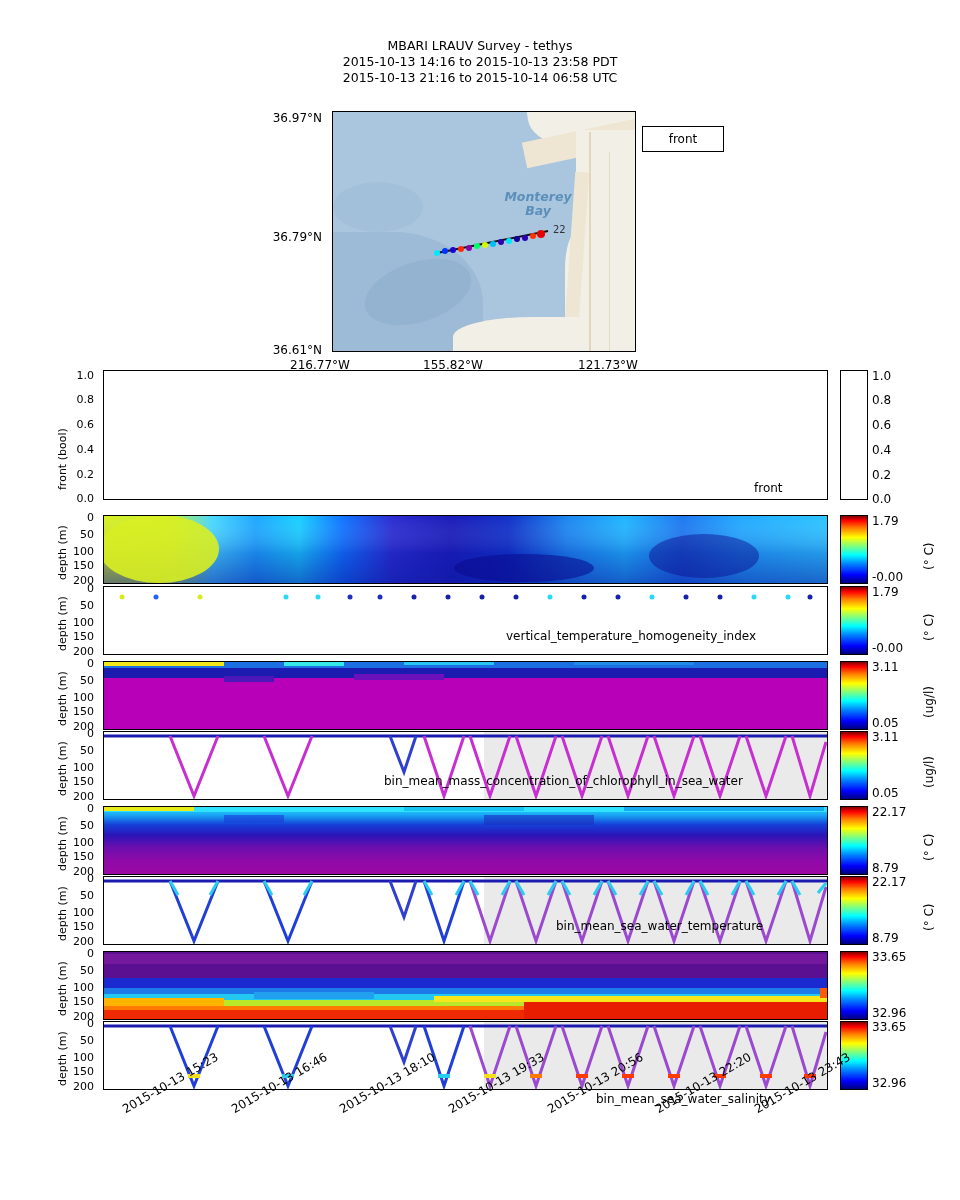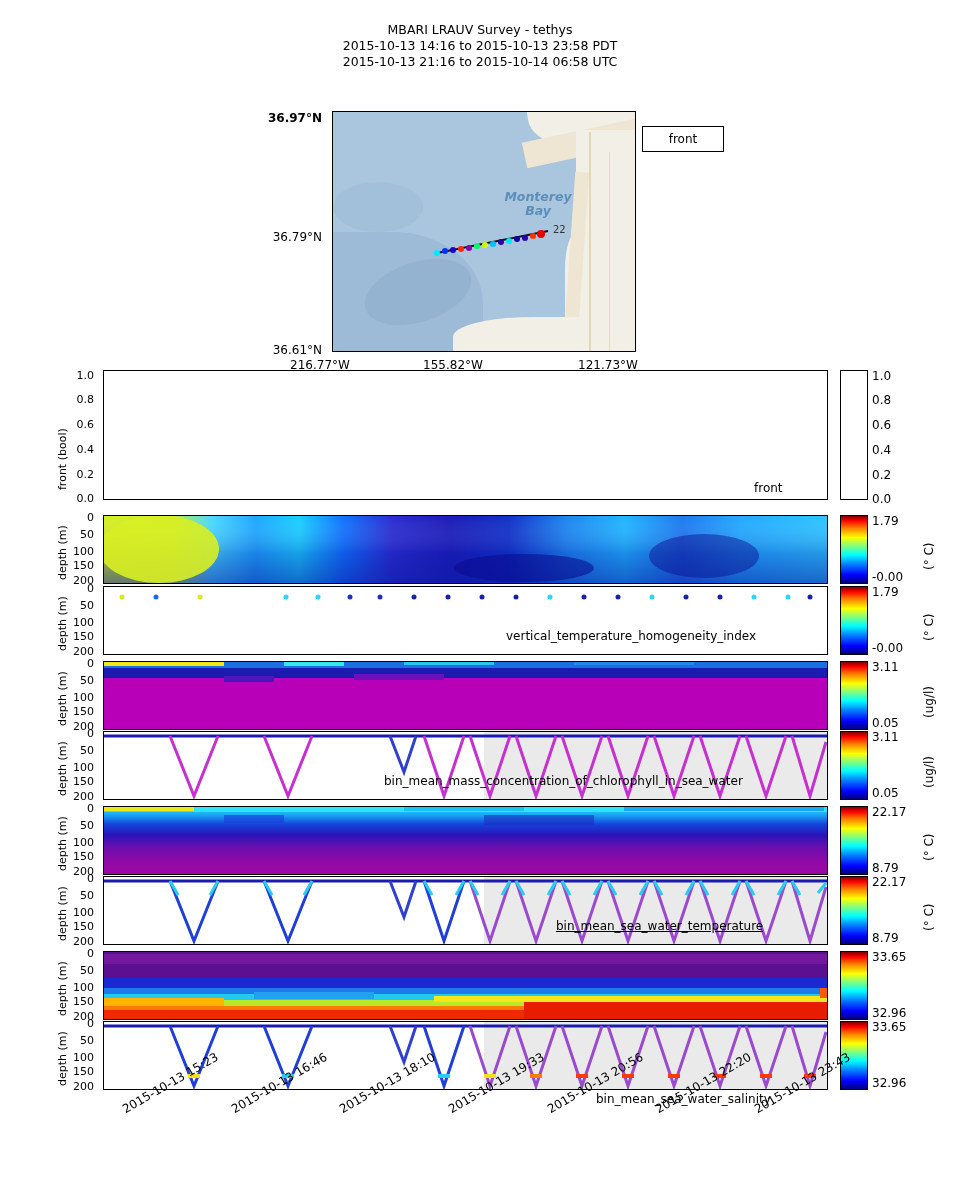--- a/index.html
+++ b/index.html
@@ -1,18 +1,18 @@
 <!DOCTYPE html>
 <html><head>
 <meta charset="utf-8">
 <style>
   html,body{margin:0;padding:0;}
   body{width:960px;height:1200px;background:#ffffff;font-family:"DejaVu Sans",sans-serif;color:#000;overflow:hidden;position:relative;}
   .abs{position:absolute;}
-  .title-block{width:960px;text-align:center;top:22px;font-size:12.5px;line-height:16px;}
+  .title-block{width:960px;text-align:center;top:38px;font-size:12.5px;line-height:16px;}
 
   
   #map-panel{left:332px;top:111px;width:302px;height:239px;border:1px solid #000;overflow:hidden;background:#eef3f6;}
   .sea{position:absolute;background:#aac6de;}
   .land{position:absolute;background:#f2efe6;}
   .sand{position:absolute;background:#eee6d2;}
   .deepsea{position:absolute;background:#9fbcd6;}
   .map-label{position:absolute;color:#5b8fb9;font-style:italic;font-weight:bold;font-size:12.5px;line-height:14px;text-align:center;}
   #map-caption{position:absolute;left:25px;bottom:26px;font-size:12px;color:#000;}
   #front-box{left:642px;top:126px;width:80px;height:24px;border:1px solid #000;background:#fff;
@@ -35,21 +35,21 @@
 </style>
 </head>
 <body>
 
 <div class="abs title-block">
   <div>MBARI LRAUV Survey - tethys</div>
   <div>2015-10-13 14:16  to  2015-10-13 23:58 PDT</div>
   <div>2015-10-13 21:16  to  2015-10-14 06:58 UTC</div>
 </div>
 
-<div class="abs map-ytick" style="top:111px;font-weight:bold;">36.97°N</div>
+<div class="abs map-ytick" style="top:111px;">36.97°N</div>
 <div class="abs map-ytick" style="top:230px;">36.79°N</div>
 <div class="abs map-ytick" style="top:343px;">36.61°N</div>
 
 <div class="abs map-xtick" style="left:265px;">216.77°W</div>
 <div class="abs map-xtick" style="left:398px;">155.82°W</div>
 <div class="abs map-xtick" style="left:553px;">121.73°W</div>
 
 <div id="map-panel" class="abs">
 
   <div class="sea" style="left:0;top:0;width:302px;height:239px;background:#aac6de;"></div>
@@ -329,21 +329,21 @@
         <polyline points="714,16 722,6"></polyline>
     </g>
   </svg>
 </div>
 <div class="ylab" style="left:56px;top:941px;">depth (m)</div>
 <div class="ytk" style="left:52px;top:872px;">0</div>
 <div class="ytk" style="left:52px;top:889px;">50</div>
 <div class="ytk" style="left:52px;top:906px;">100</div>
 <div class="ytk" style="left:52px;top:920px;">150</div>
 <div class="ytk" style="left:52px;top:935px;">200</div>
-<div class="inlabel" style="left:556px;top:919px;text-decoration:underline;">bin_mean_sea_water_temperature</div>
+<div class="inlabel" style="left:556px;top:919px;">bin_mean_sea_water_temperature</div>
 <div class="cbar jet" style="left:840px;top:876px;width:26px;height:67px;"></div>
 <div class="cbtk" style="left:872px;top:931px;">8.79</div>
 <div class="cbtk" style="left:872px;top:875px;">22.17</div>
 <div class="cbunit" style="left:922px;top:931px;">(° C)</div>
 
 <div class="panel" style="left:103px;top:951px;width:723px;height:67px;">
   <svg width="723" height="67">
     <rect x="0" y="0" width="723" height="67" fill="#3a0f9e"></rect>
     <rect x="0" y="0" width="723" height="26" fill="#5a1090"></rect>
     <rect x="0" y="2" width="723" height="10" fill="#7a1ba0" opacity="0.8"></rect>

